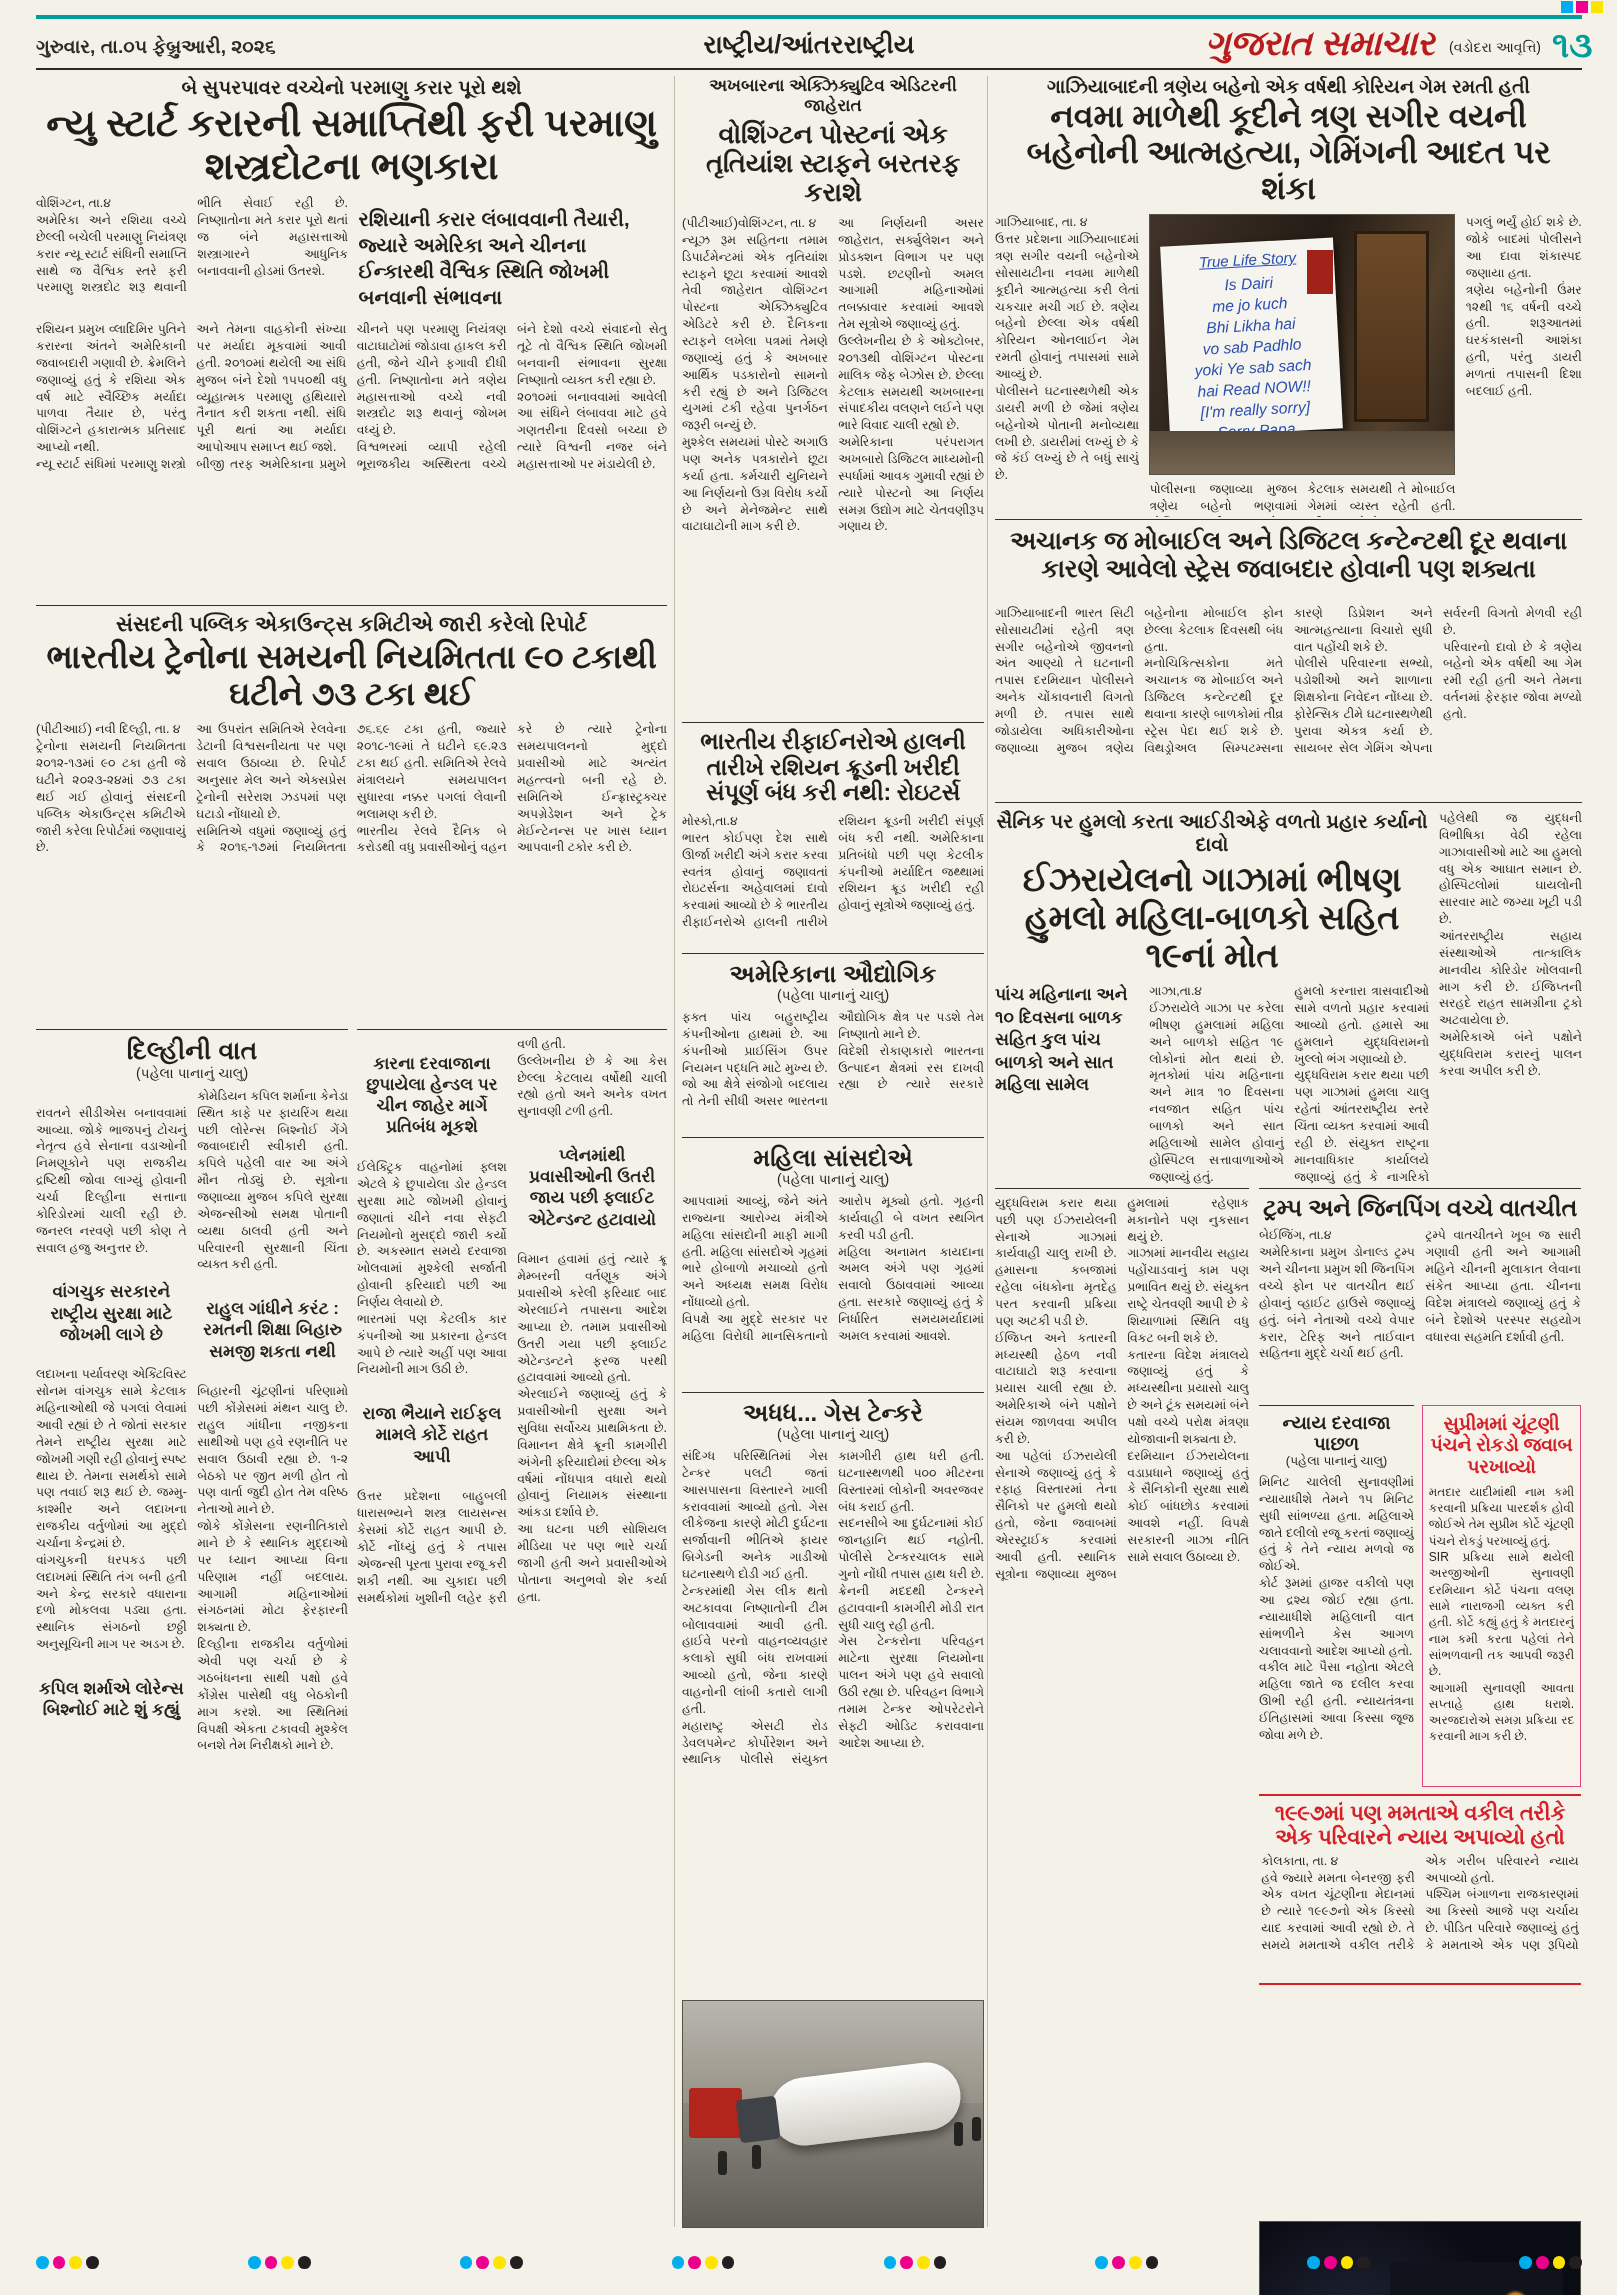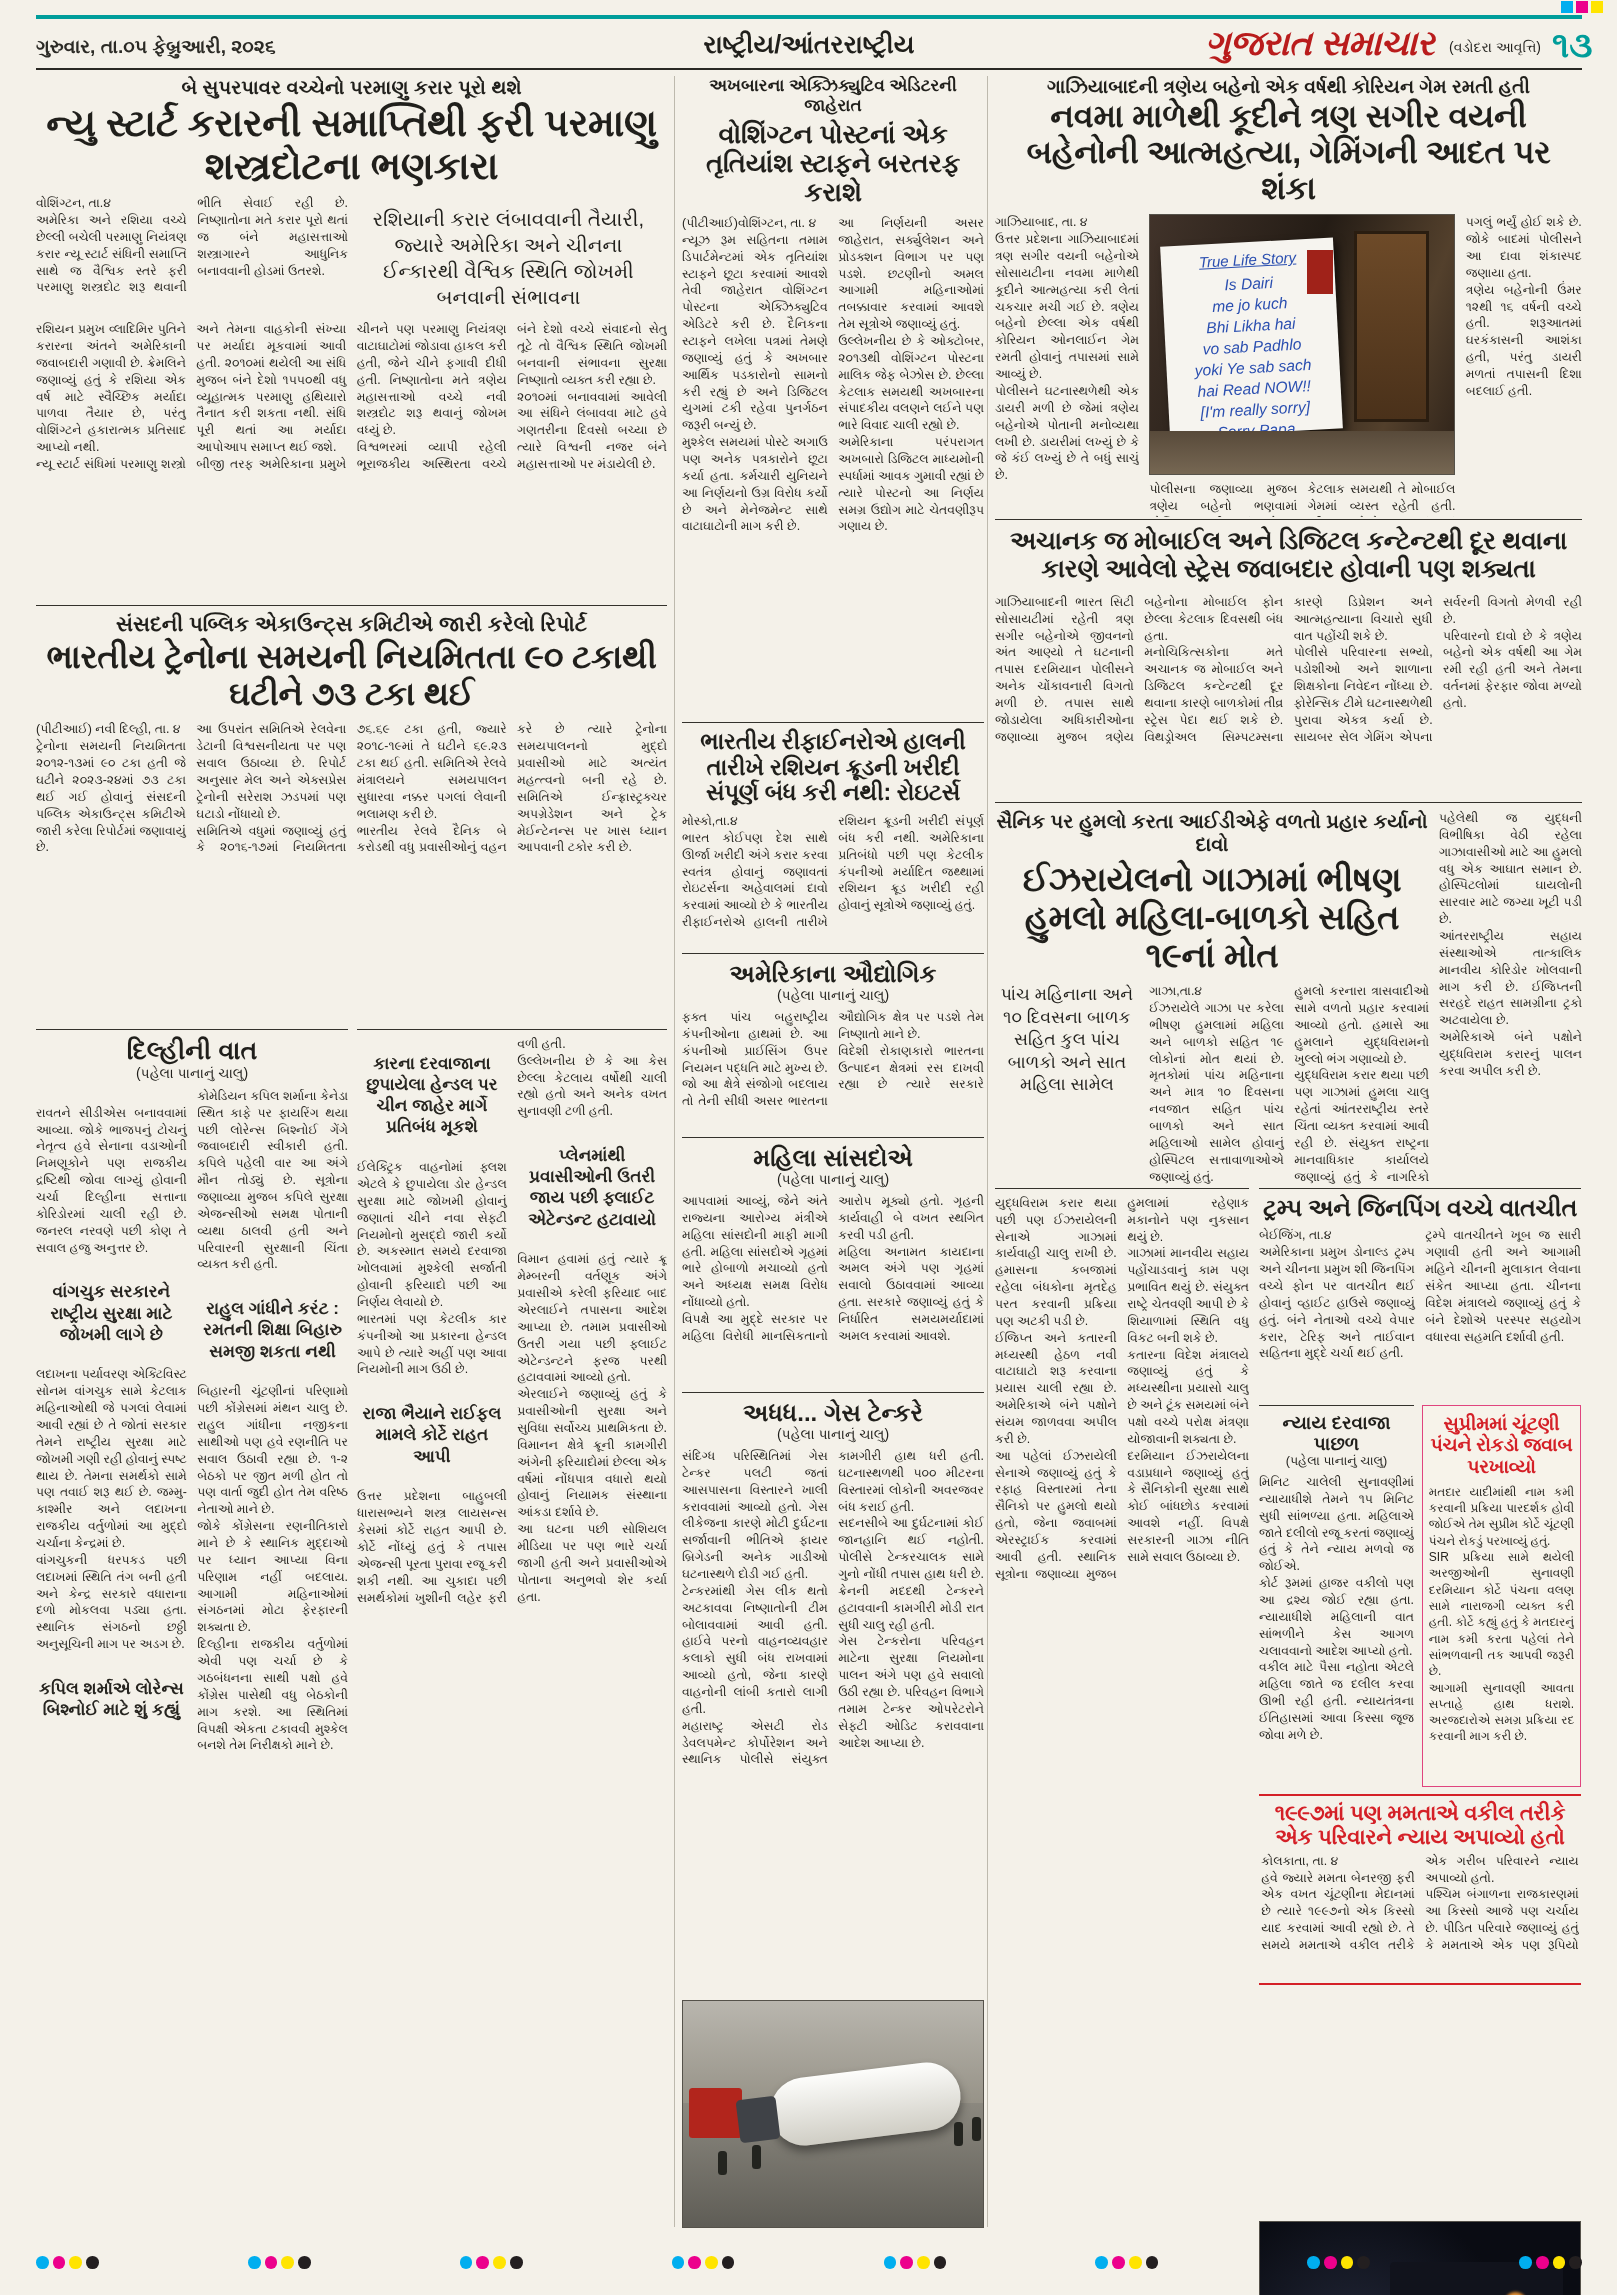--- a/index.html
+++ b/index.html
@@ -18,21 +18,21 @@
   .hdr-pagenum{left:1552px;top:25.4px;font-size:35px;font-weight:700;color:#009d9a}
   .corner-marks{left:1561px;top:1.2px;display:flex;gap:2.9px}
   .corner-sq{width:12px;height:12px}
   
   .vrule{width:1.2px;background:#bdb9ad}
   
   .sec{position:absolute;overflow:hidden}
   .kicker{font-weight:700;text-align:center;line-height:1.15}
   .hl{font-weight:700;text-align:center;line-height:1.12;letter-spacing:-0.3px}
   .cont{font-size:14px;text-align:center;font-weight:400}
-  .subhead{font-weight:400;text-align:center;line-height:1.3}
+  .subhead{font-weight:700;text-align:left;line-height:1.3}
   .body{font-size:12.4px;line-height:1.36;text-align:justify;white-space:pre-line;
         column-gap:10.4px;color:#26241f;overflow:hidden}
   .c1{column-count:1}.c2{column-count:2}.c4{column-count:4}
   .rule-t{border-top:1.2px solid #34322c;padding-top:5.8px}
   .inhead{font-size:17px;font-weight:700;text-align:center;line-height:1.25;margin:8px 0 4.6px;break-inside:avoid}
   .flexrow{display:flex;gap:10.4px}
   
   .pinkbox{border:1.7px solid #e0447e;padding:7px 5.8px;background:#f7f3ea}
   .redhl{color:#d42027}
   .redbox{border-top:2.3px solid #d42027;border-bottom:2.3px solid #d42027;padding:5.8px 2.3px}
@@ -221,21 +221,21 @@
         </figure>
         <div class="body c2" style="width:306px;height:55px;margin-top:5.8px">પોલીસના જણાવ્યા મુજબ ત્રણેય બહેનો ભણવામાં હોશિયાર હતી, પરંતુ છેલ્લા કેટલાક સમયથી તે મોબાઈલ ગેમમાં વ્યસ્ત રહેતી હતી. પરિવારજનોએ જણાવ્યું હતું કે ત્રણેય રાત્રે મોડે સુધી ગેમ રમતી હતી. પોલીસે ગેમિંગ એપની વિગતો મેળવવા સાયબર સેલની મદદ લીધી છે.</div>
       </div>
       <div class="body c1" style="width:116px;height:323px">પગલું ભર્યું હોઈ શકે છે. જોકે બાદમાં પોલીસને આ દાવા શંકાસ્પદ જણાયા હતા.
 ત્રણેય બહેનોની ઉંમર ૧૨થી ૧૬ વર્ષની વચ્ચે હતી. શરૂઆતમાં ઘરકંકાસની આશંકા હતી, પરંતુ ડાયરી મળતાં તપાસની દિશા બદલાઈ હતી.</div>
     </div>
   </section>
 
   <section class="sec rule-t" style="left:995px;top:519px;width:587px;height:282px">
     <h1 class="hl" style="font-size:25px">અચાનક જ મોબાઈલ અને ડિજિટલ કન્ટેન્ટથી દૂર થવાના કારણે આવેલો સ્ટ્રેસ જવાબદાર હોવાની પણ શક્યતા</h1>
-    <div class="body c4" style="width:587px;height:202px;margin-top:12px">ગાઝિયાબાદની ભારત સિટી સોસાયટીમાં રહેતી ત્રણ સગીર બહેનોએ જીવનનો અંત આણ્યો તે ઘટનાની તપાસ દરમિયાન પોલીસને અનેક ચોંકાવનારી વિગતો મળી છે. તપાસ સાથે જોડાયેલા અધિકારીઓના જણાવ્યા મુજબ ત્રણેય બહેનોના મોબાઈલ ફોન છેલ્લા કેટલાક દિવસથી બંધ હતા.
+    <div class="body c4" style="width:587px;height:202px;margin-top:23px">ગાઝિયાબાદની ભારત સિટી સોસાયટીમાં રહેતી ત્રણ સગીર બહેનોએ જીવનનો અંત આણ્યો તે ઘટનાની તપાસ દરમિયાન પોલીસને અનેક ચોંકાવનારી વિગતો મળી છે. તપાસ સાથે જોડાયેલા અધિકારીઓના જણાવ્યા મુજબ ત્રણેય બહેનોના મોબાઈલ ફોન છેલ્લા કેટલાક દિવસથી બંધ હતા.
 મનોચિકિત્સકોના મતે અચાનક જ મોબાઈલ અને ડિજિટલ કન્ટેન્ટથી દૂર થવાના કારણે બાળકોમાં તીવ્ર સ્ટ્રેસ પેદા થઈ શકે છે. વિથડ્રોઅલ સિમ્પટમ્સના કારણે ડિપ્રેશન અને આત્મહત્યાના વિચારો સુધી વાત પહોંચી શકે છે.
 પોલીસે પરિવારના સભ્યો, પડોશીઓ અને શાળાના શિક્ષકોના નિવેદન નોંધ્યા છે. ફોરેન્સિક ટીમે ઘટનાસ્થળેથી પુરાવા એકત્ર કર્યા છે. સાયબર સેલ ગેમિંગ એપના સર્વરની વિગતો મેળવી રહી છે.
 પરિવારનો દાવો છે કે ત્રણેય બહેનો એક વર્ષથી આ ગેમ રમી રહી હતી અને તેમના વર્તનમાં ફેરફાર જોવા મળ્યો હતો.</div>
   </section>
 
   <section class="sec rule-t" style="left:995px;top:802px;width:587px;height:382px">
     <div style="position:absolute;left:0;top:7px;width:434px">
       <div class="kicker" style="font-size:19.6px">સૈનિક પર હુમલો કરતા આઈડીએફે વળતો પ્રહાર કર્યાનો દાવો</div>
       <h1 class="hl" style="font-size:34px;margin-top:4.6px">ઈઝરાયેલનો ગાઝામાં ભીષણ હુમલો મહિલા-બાળકો સહિત ૧૯નાં મોત</h1>
       <div class="flexrow" style="margin-top:9.2px">

